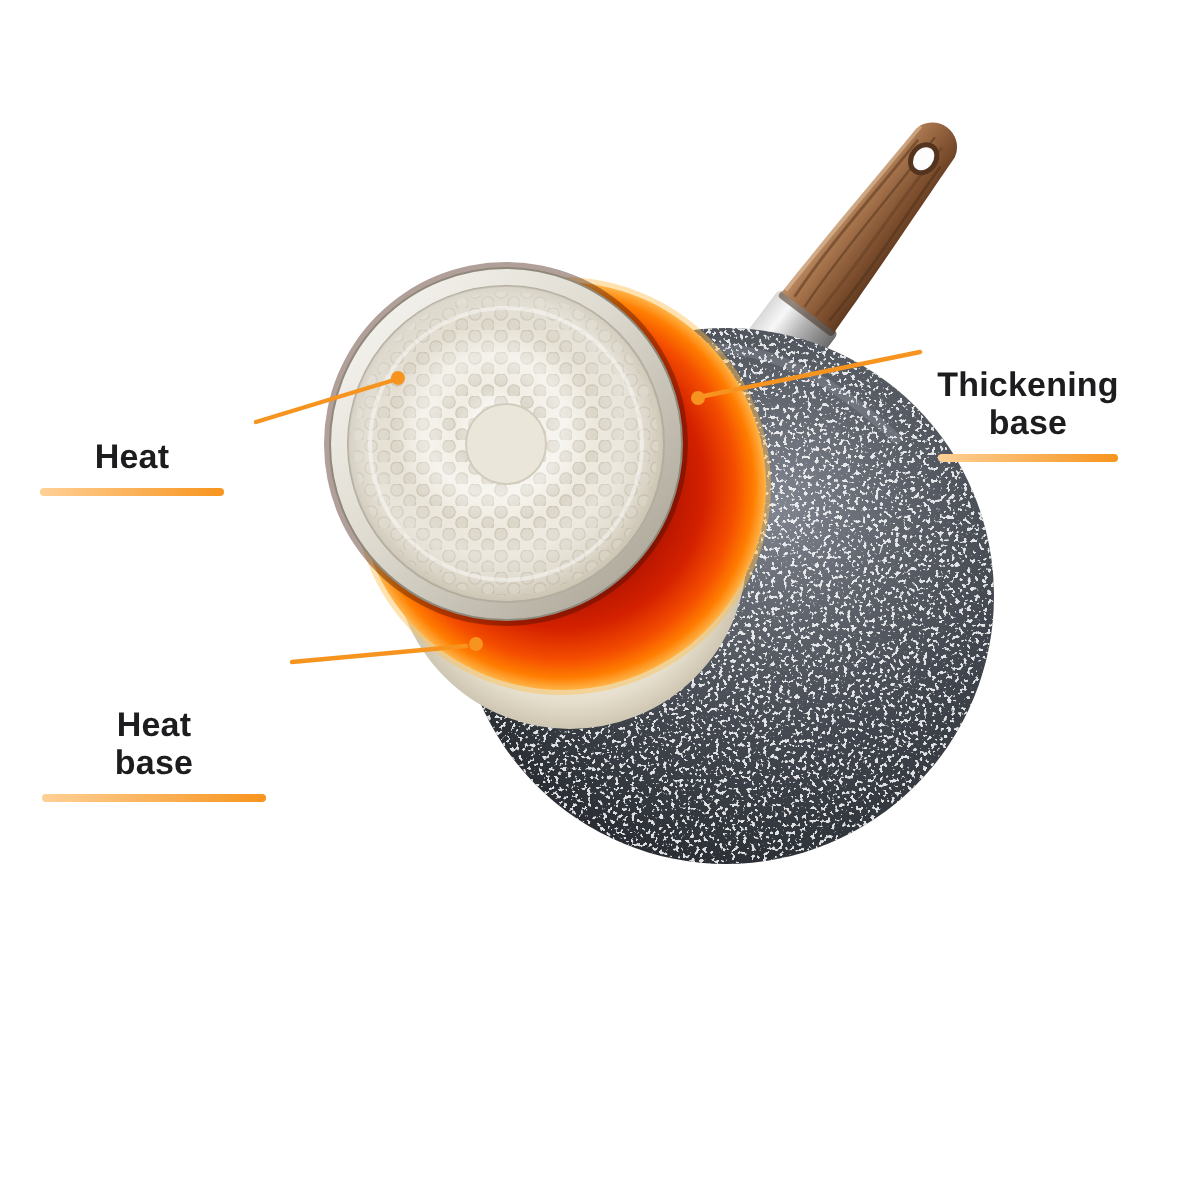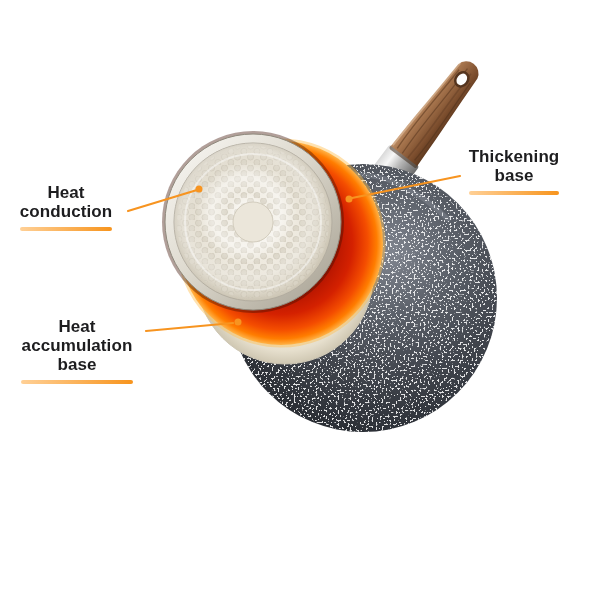--- a/index.html
+++ b/index.html
@@ -14,20 +14,21 @@
   }
   svg.art { position: absolute; left: 0; top: 0; }
   .callout {
     position: absolute;
     text-align: center;
     font-weight: 700;
     font-size: 17px;
     line-height: 19px;
     color: #1d1d1f;
     letter-spacing: 0.1px;
+    margin-top: 36px;
   }
   .underline {
     height: 4px;
     border-radius: 3px;
     margin: 6px auto 0;
     background: linear-gradient(90deg, #ffd096, #f7941d);
   }
 </style>
 </head>
 <body>
@@ -142,27 +143,25 @@
       <line x1="146" y1="331" x2="233" y2="323"></line>
       <line x1="460" y1="176" x2="352" y2="198"></line>
     </g>
     <circle cx="199" cy="189" r="3.5" fill="#f79420"></circle>
     <circle cx="238" cy="322" r="3.5" fill="#f79420"></circle>
     <circle cx="349" cy="199" r="3.5" fill="#f79420"></circle>
   </svg>
 
   <div class="callout" style="left:6px; top:183px; width:120px;">
     <div>Heat</div>
-    <div>conduction</div>
     <div class="underline" style="width:92px;"></div>
   </div>
 
   <div class="callout" style="left:10px; top:317px; width:134px;">
     <div>Heat</div>
-    <div>accumulation</div>
     <div>base</div>
     <div class="underline" style="width:112px;"></div>
   </div>
 
   <div class="callout" style="left:458px; top:147px; width:112px;">
     <div>Thickening</div>
     <div>base</div>
     <div class="underline" style="width:90px;"></div>
   </div>
 

